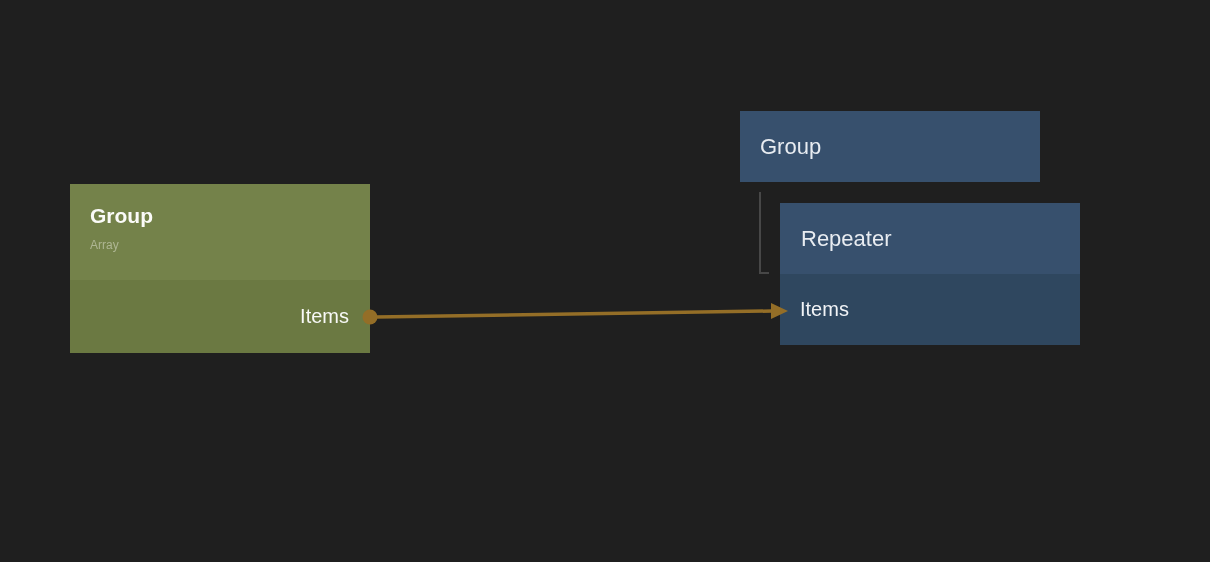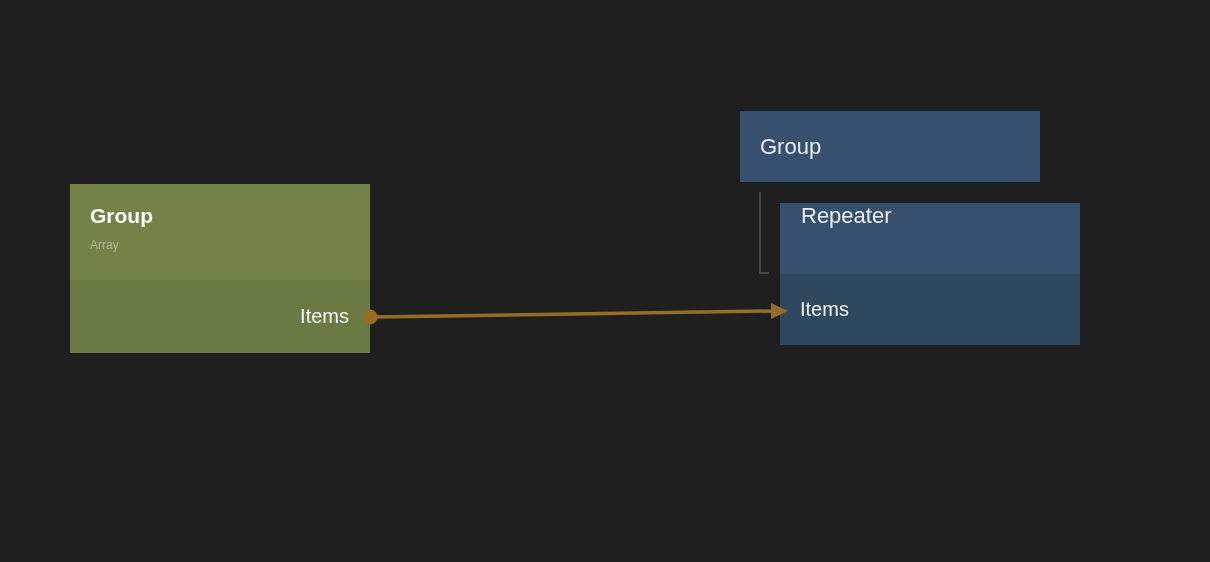--- a/index.html
+++ b/index.html
@@ -66,20 +66,21 @@
 
   
   .node-repeater {
     left: 780px; top: 203px;
     width: 300px; height: 142px;
   }
   .repeater-header {
     height: 71px;
     background: #37506d;
     display: flex;
+    align-items: center;
     padding-left: 21px;
   }
   .repeater-title {
     color: #e8ecf1;
     font-size: 22px;
   }
   .repeater-port {
     height: 71px;
     background: #2f475f;
     display: flex;

